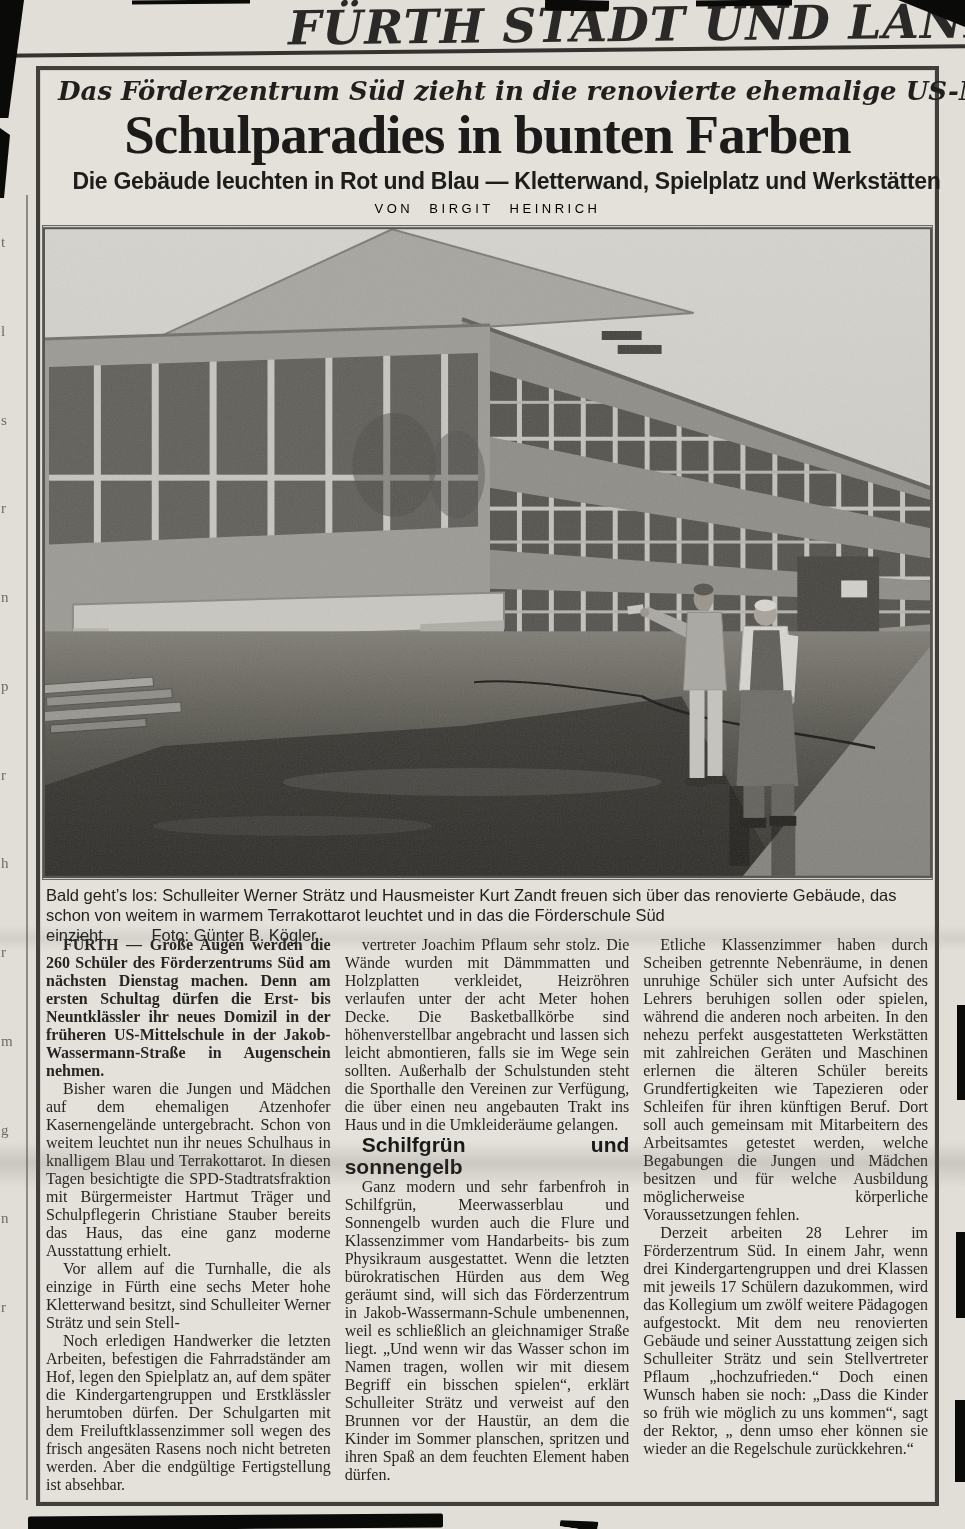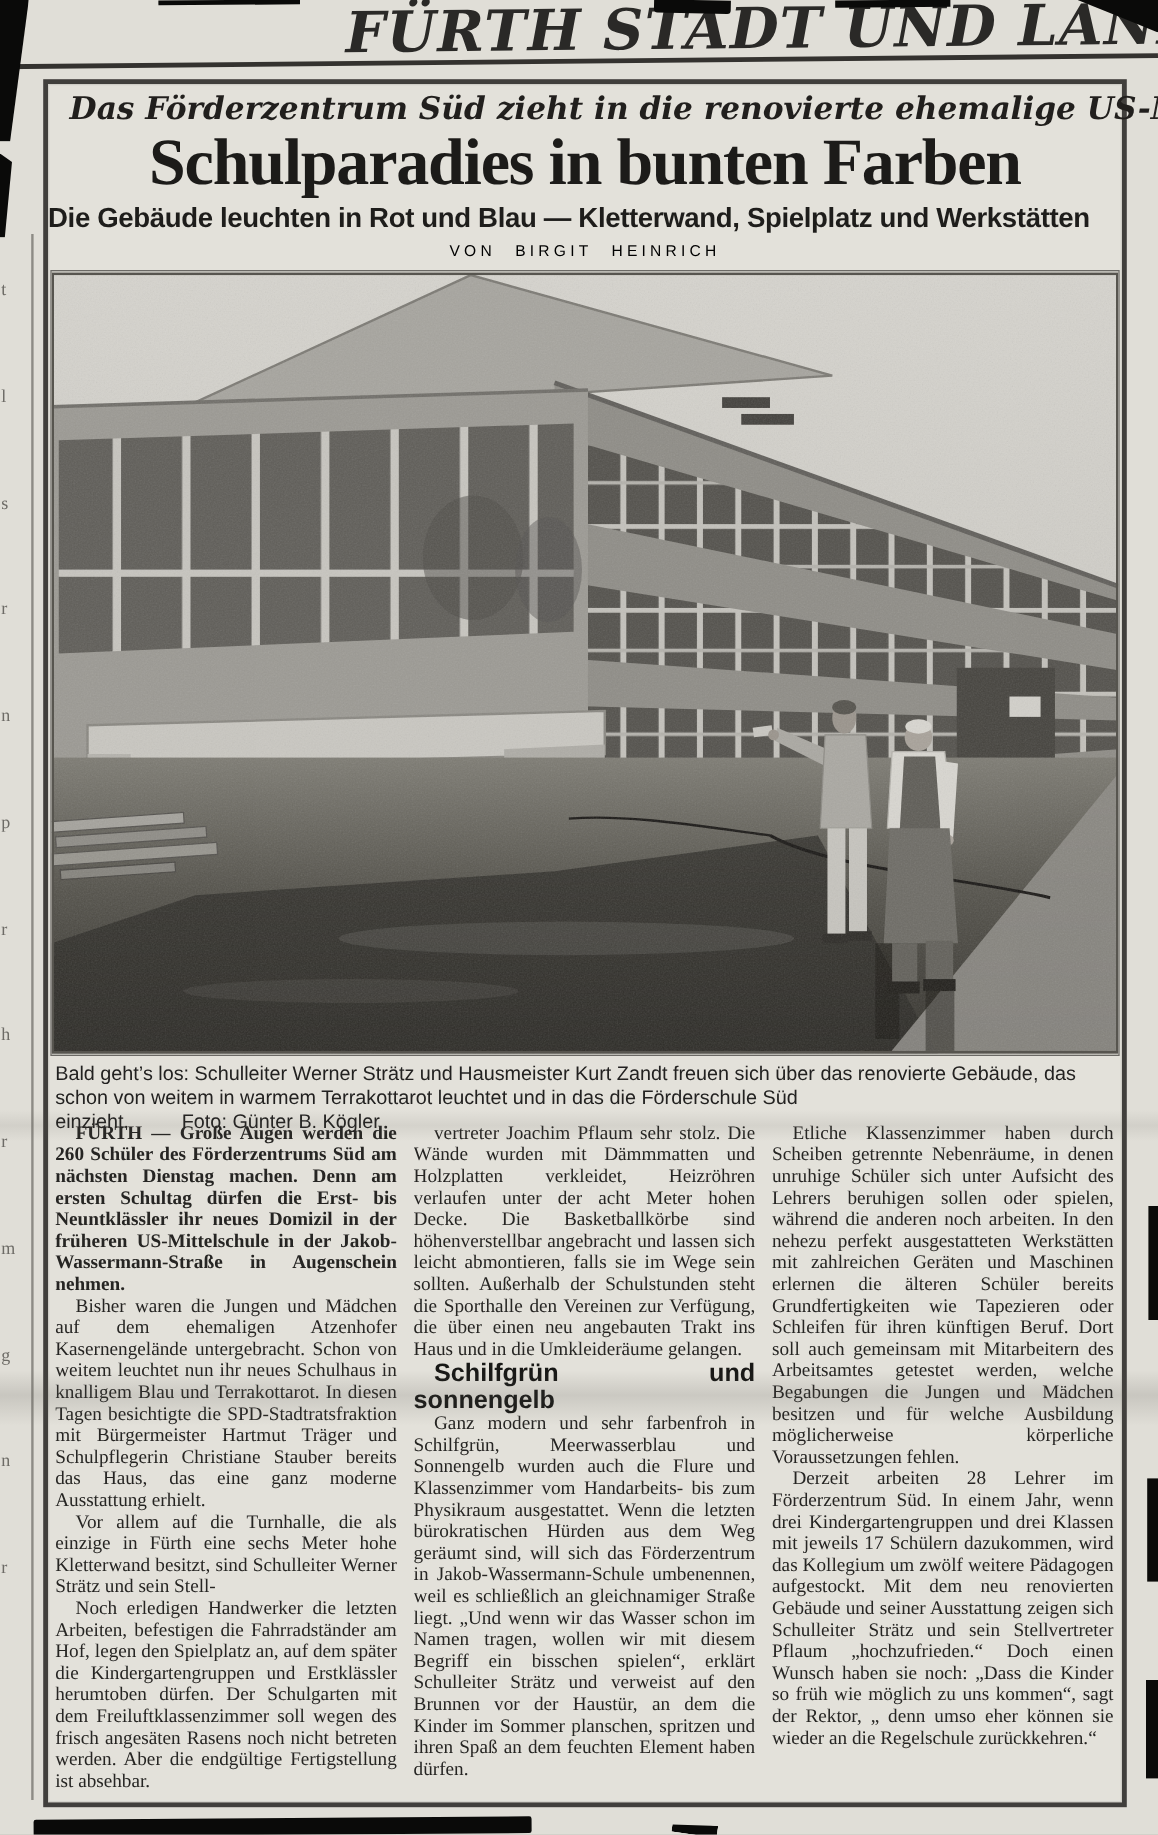--- a/index.html
+++ b/index.html
@@ -48,24 +48,26 @@
   .headline{
     position:absolute;left:0;top:36px;width:100%;
     text-align:center;
     font-family:Liberation Serif, serif;
     font-weight:bold;font-size:55px;line-height:1.05;
     letter-spacing:-1px;
     color:#1c1b19;
   }
   .subheadline{
     position:absolute;left:0;top:99px;width:100%;
+    text-align:center;
     font-family:"Liberation Sans", sans-serif;
     font-weight:bold;font-size:23px;line-height:1.1;
     letter-spacing:-0.3px;
     color:#1e1d1b;
+    padding-left:19px;
   }
   .byline{
     position:absolute;left:0;top:131px;width:100%;
     text-align:center;
     font-family:"Liberation Sans", sans-serif;
     font-size:13px;letter-spacing:3.5px;word-spacing:9px;
     color:#000000;
   }
   
   .photo-frame{

